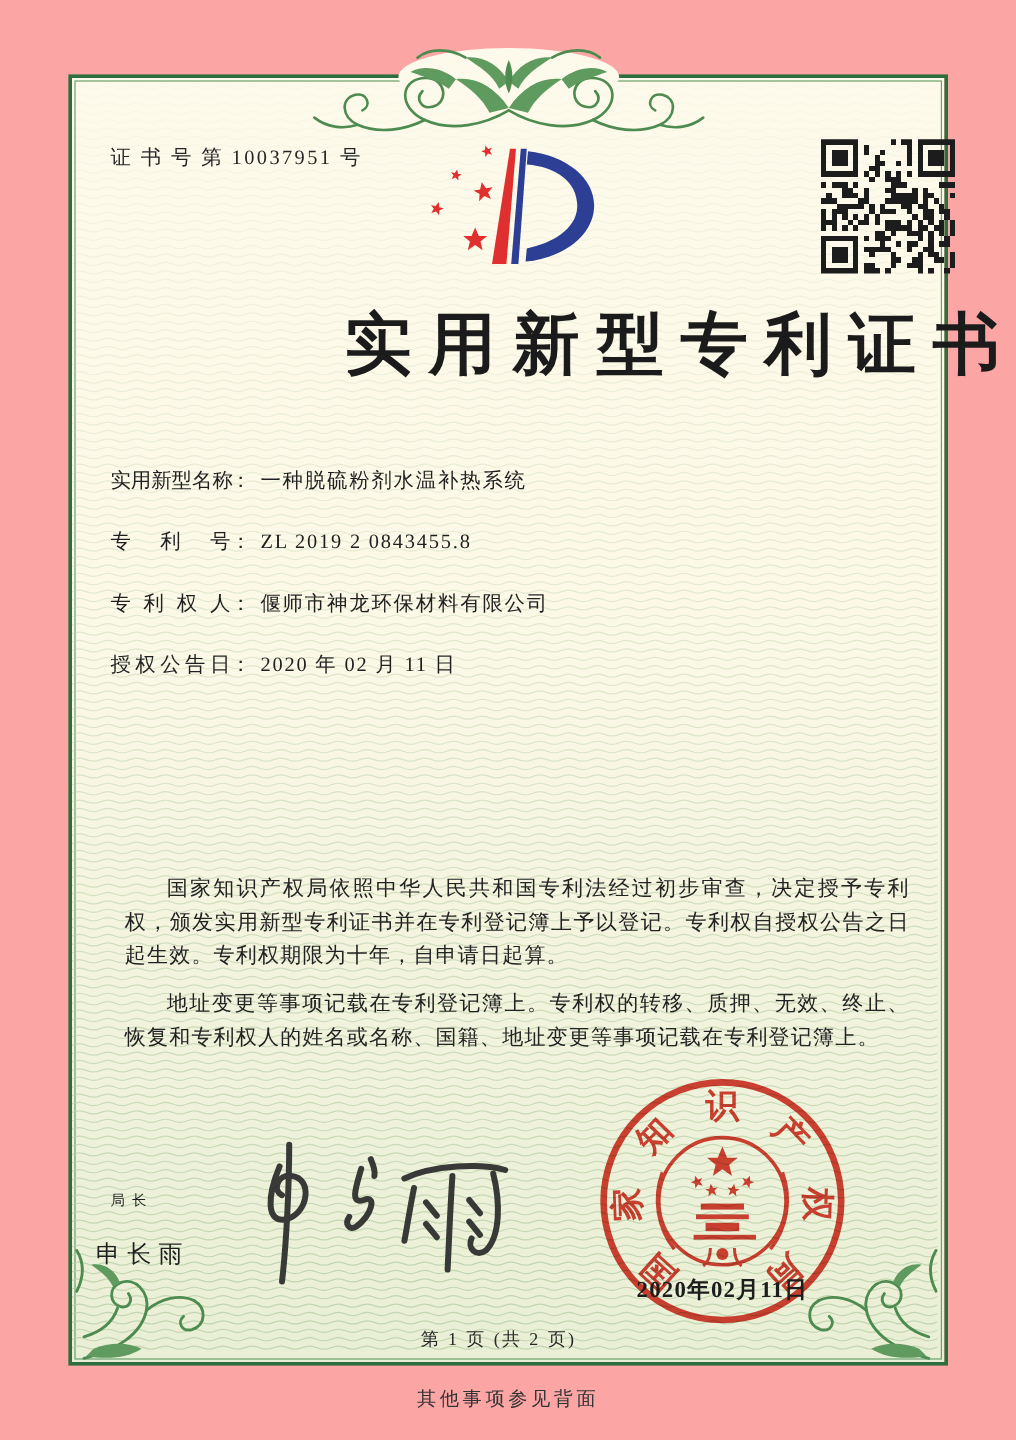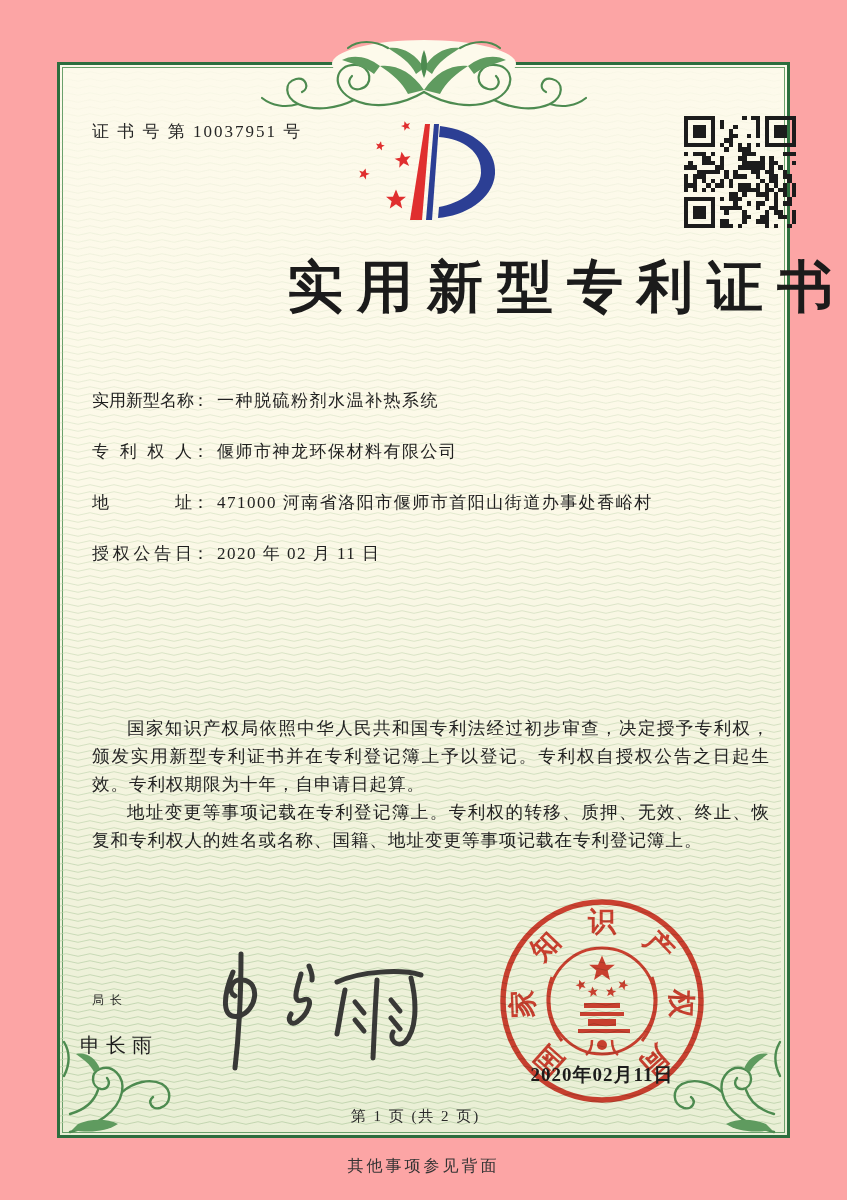--- a/index.html
+++ b/index.html
@@ -26,21 +26,21 @@
     letter-spacing:14px;text-indent:14px;color:#1b1b1b;
   }
   .fields{left:92px;top:372px;width:676px;font-size:17px;margin-top:20px;}
   .field-row{position:relative;margin-bottom:33px;line-height:18px;white-space:nowrap;}
   .flabel{display:inline-block;width:100px;text-align:justify;text-align-last:justify;vertical-align:top;}
   .fcolon{display:inline-block;margin-right:8px;}
   .fvalue{letter-spacing:1.5px;}
   .grant2{position:absolute;left:336px;top:0;}
   .paragraphs{left:92px;top:714px;width:678px;font-size:17.5px;line-height:28px;
     letter-spacing:1px;text-align:justify;color:#222;}
-  .paragraphs p{margin:0;text-indent:2em;}
+  .paragraphs p{margin:12px;text-indent:2em;}
   .director-label{left:92px;top:992px;font-size:12px;letter-spacing:6px;}
   .director-name{left:80px;top:1032px;font-size:20px;letter-spacing:6px;}
   .sig{left:205px;top:944px;}
   .seal{left:496px;top:895px;mix-blend-mode:multiply;opacity:.95;}
   .seal-date{left:496px;top:1062px;width:212px;text-align:center;font-size:19px;
     letter-spacing:1px;color:#1c1c1c;font-weight:bold;}
   .page-note{left:0;right:16px;top:1107px;text-align:center;font-size:15px;letter-spacing:2px;color:#2a2a2a;}
   .back-note{left:0;right:0;top:1156px;text-align:center;font-size:16px;letter-spacing:3px;color:#333;}
   .qr{left:684px;top:116px;}
   .logo{left:340px;top:110px;}
@@ -469,24 +469,24 @@
       <rect x="23" y="24" width="1" height="1" fill="#1c1c1c"></rect>
     </svg>
 
   <div class="abs title">实用新型专利证书</div>
 
   <div class="abs fields">
     <div class="field-row">
       <span class="flabel">实用新型名称</span><span class="fcolon">：</span><span class="fvalue">一种脱硫粉剂水温补热系统</span>
     </div>
     <div class="field-row">
-      <span class="flabel">专利权人</span><span class="fcolon">：</span><span class="fvalue">偃师市神龙环保材料有限公司</span>
+      <span class="flabel">专利号</span><span class="fcolon">：</span><span class="fvalue">ZL 2019 2 0843455.8</span>
     </div>
     <div class="field-row">
-      <span class="flabel">地址</span><span class="fcolon">：</span><span class="fvalue">471000 河南省洛阳市偃师市首阳山街道办事处香峪村</span>
+      <span class="flabel">专利权人</span><span class="fcolon">：</span><span class="fvalue">偃师市神龙环保材料有限公司</span>
     </div>
     <div class="field-row">
       <span class="flabel">授权公告日</span><span class="fcolon">：</span><span class="fvalue">2020 年 02 月 11 日</span>
     </div>
   </div>
 
   <div class="abs paragraphs">
     <p>国家知识产权局依照中华人民共和国专利法经过初步审查，决定授予专利权，颁发实用新型专利证书并在专利登记簿上予以登记。专利权自授权公告之日起生效。专利权期限为十年，自申请日起算。</p>
     <p>地址变更等事项记载在专利登记簿上。专利权的转移、质押、无效、终止、恢复和专利权人的姓名或名称、国籍、地址变更等事项记载在专利登记簿上。</p>
   </div>

